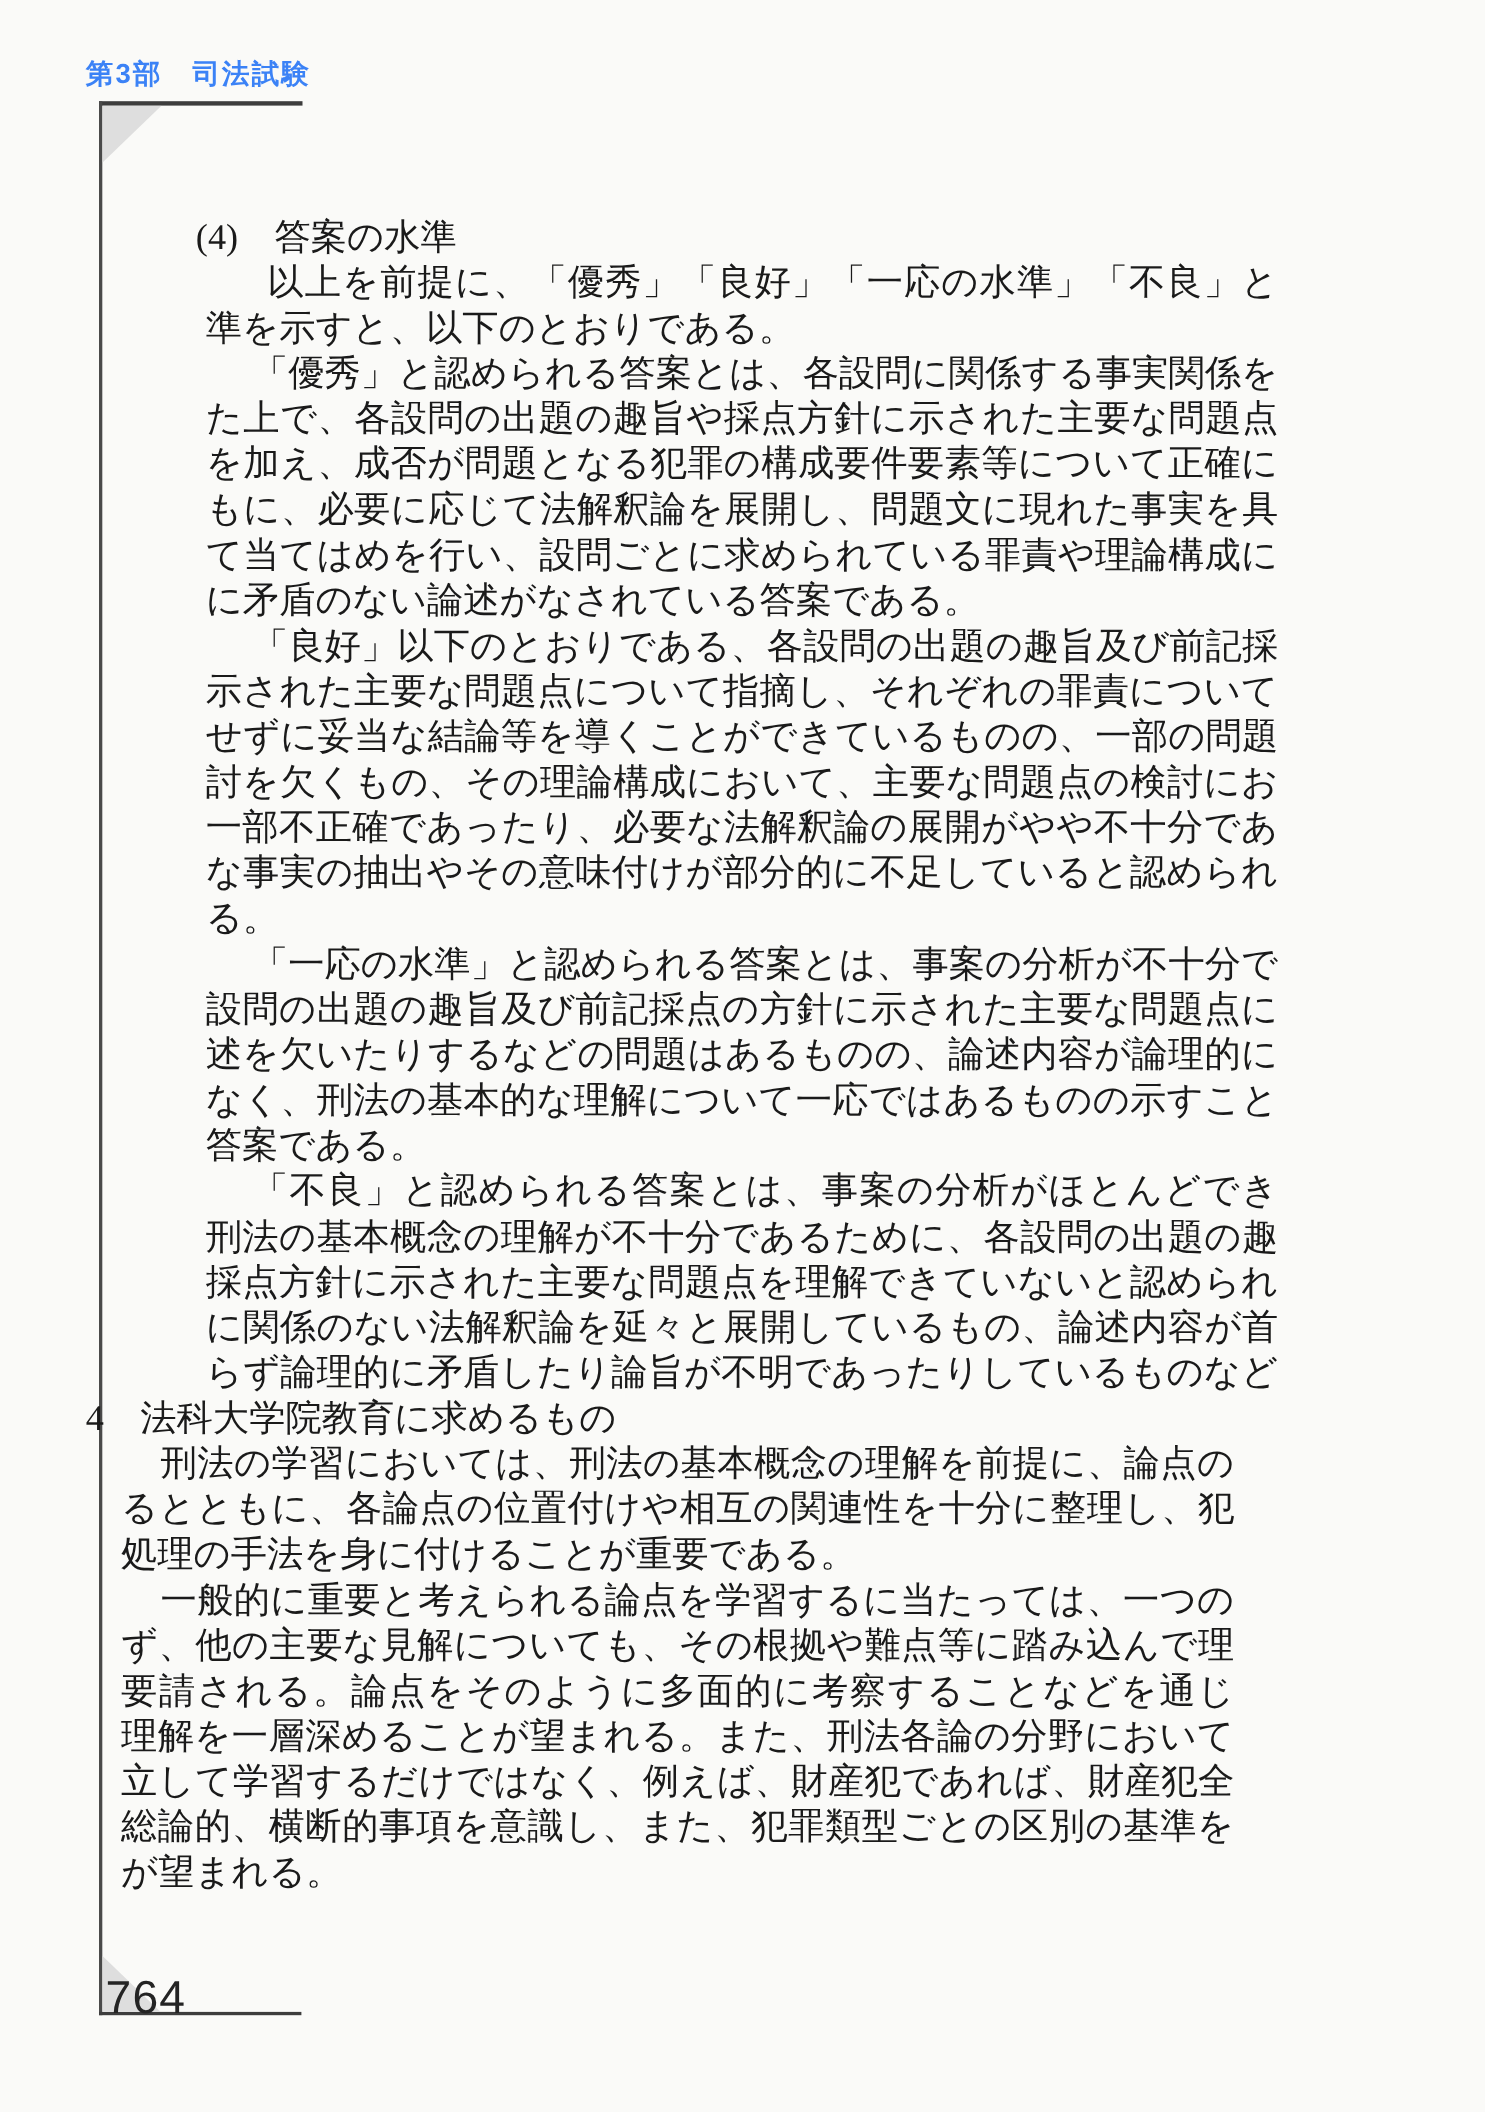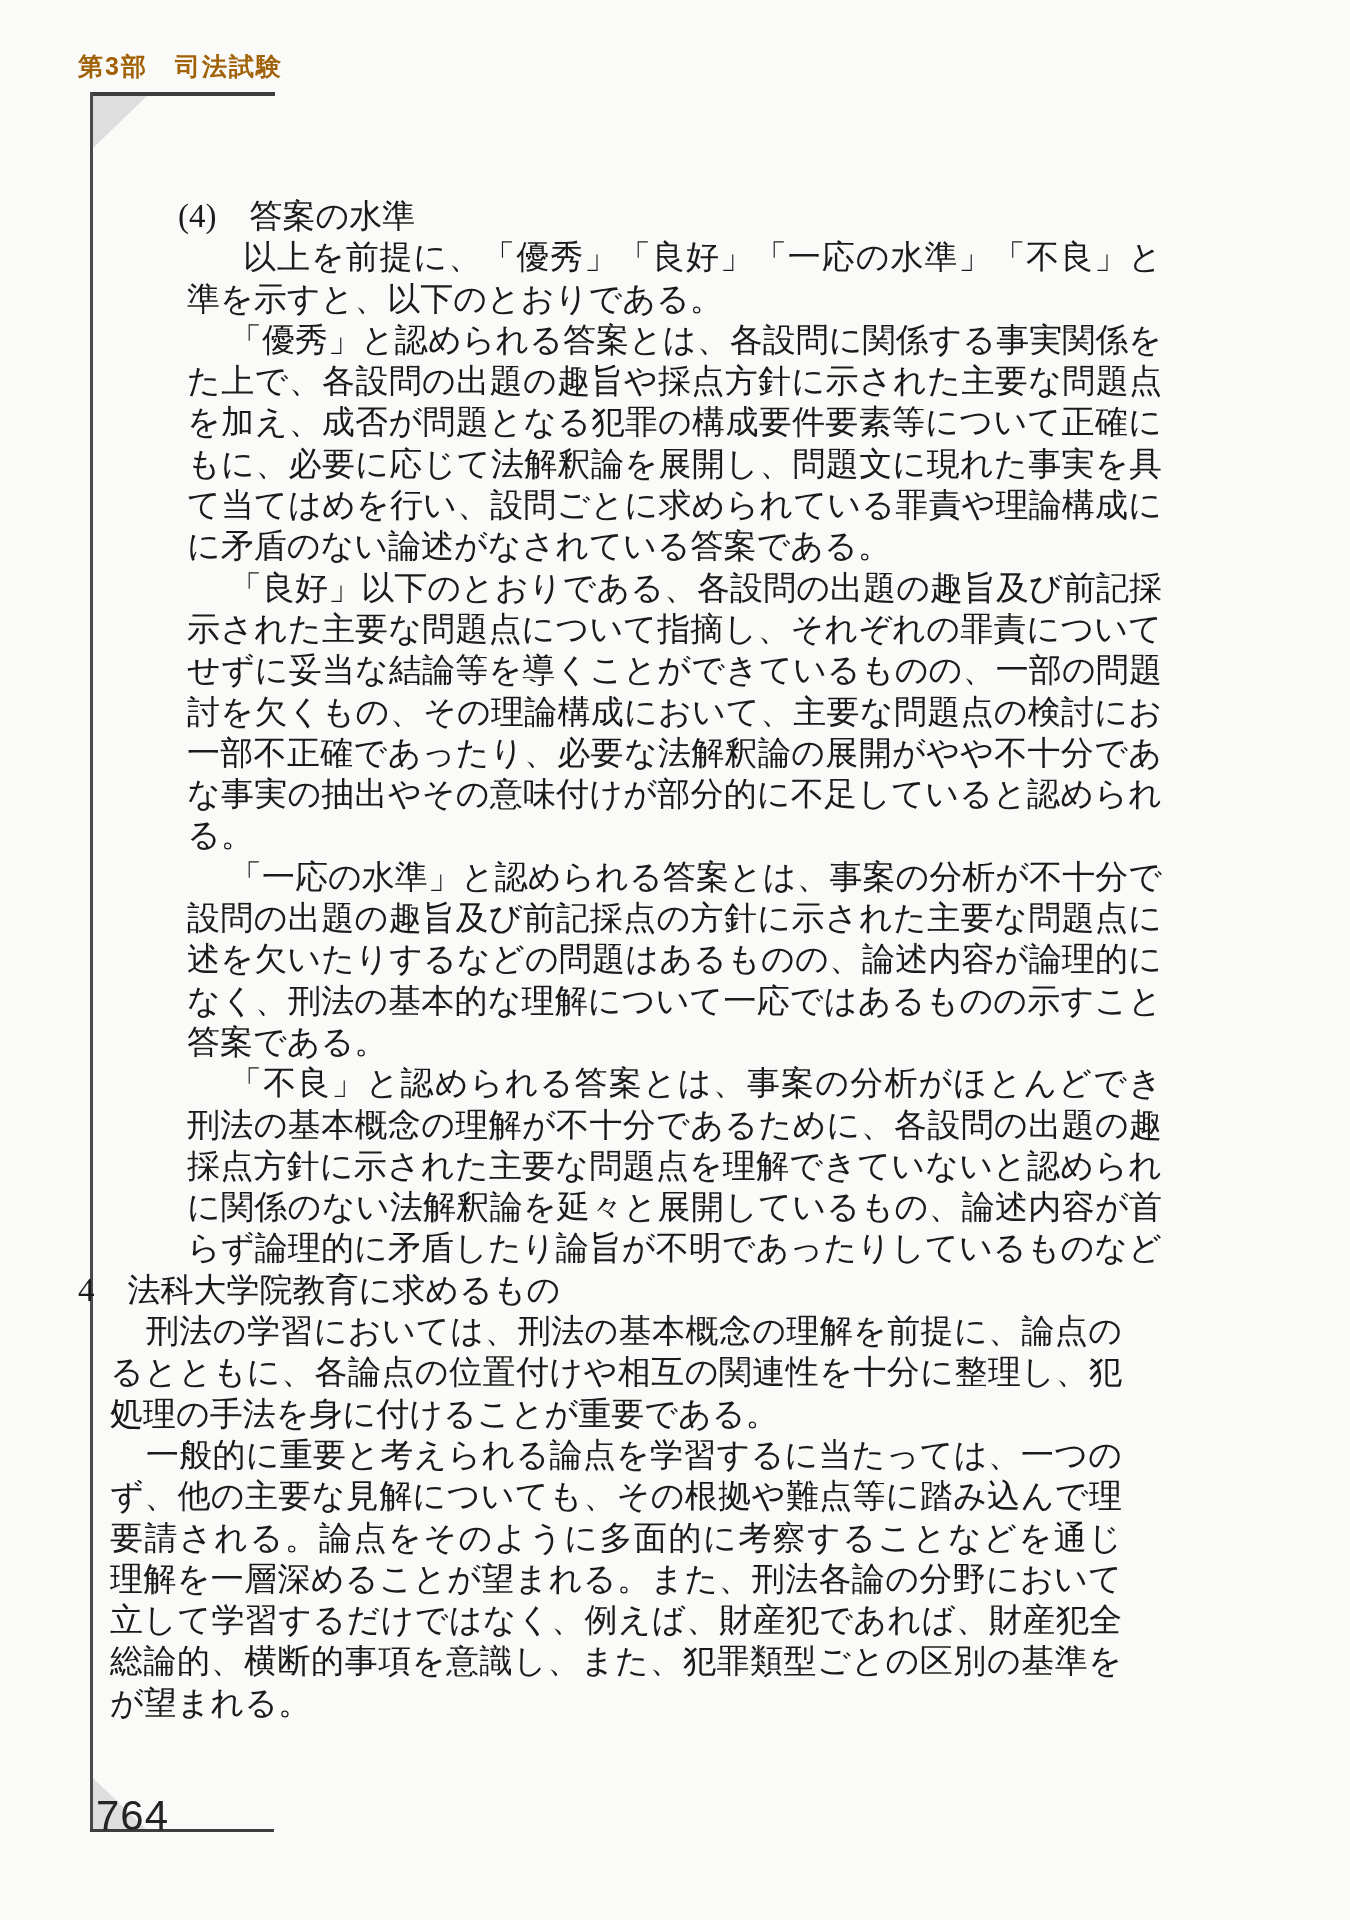--- a/index.html
+++ b/index.html
@@ -7,21 +7,21 @@
     width:1350px;height:1920px;position:relative;
     background:#fafaf8;
     font-family:"Liberation Serif","DejaVu Serif",serif;
     color:#1a1a1a;
     overflow:hidden;
   }
   
   .hdr{
     position:absolute;left:78px;top:50px;
     font-family:"Liberation Sans","DejaVu Sans",sans-serif;
-    font-weight:bold;font-size:25px;letter-spacing:2px;color:#a16207;
+    font-weight:bold;font-size:25px;letter-spacing:2px;color:#3b82f6;
     white-space:nowrap;
   }
   .rule-top{position:absolute;left:90px;top:92px;width:185px;height:4px;background:#3d3d3d;}
   .rule-left{position:absolute;left:90px;top:92px;width:3px;height:1740px;background:#4a4a4a;}
   .rule-bottom{position:absolute;left:90px;top:1829px;width:184px;height:3px;background:#3d3d3d;}
   .tri{position:absolute;background:#dedede;}
   .tri-top{left:93px;top:96px;width:54px;height:52px;clip-path:polygon(0 0,100% 0,0 100%);}
   .tri-bottom{left:93px;top:1778px;width:53px;height:51px;clip-path:polygon(0 0,0 100%,100% 100%);}
   .pagenum{
     position:absolute;left:96px;top:1792px;

